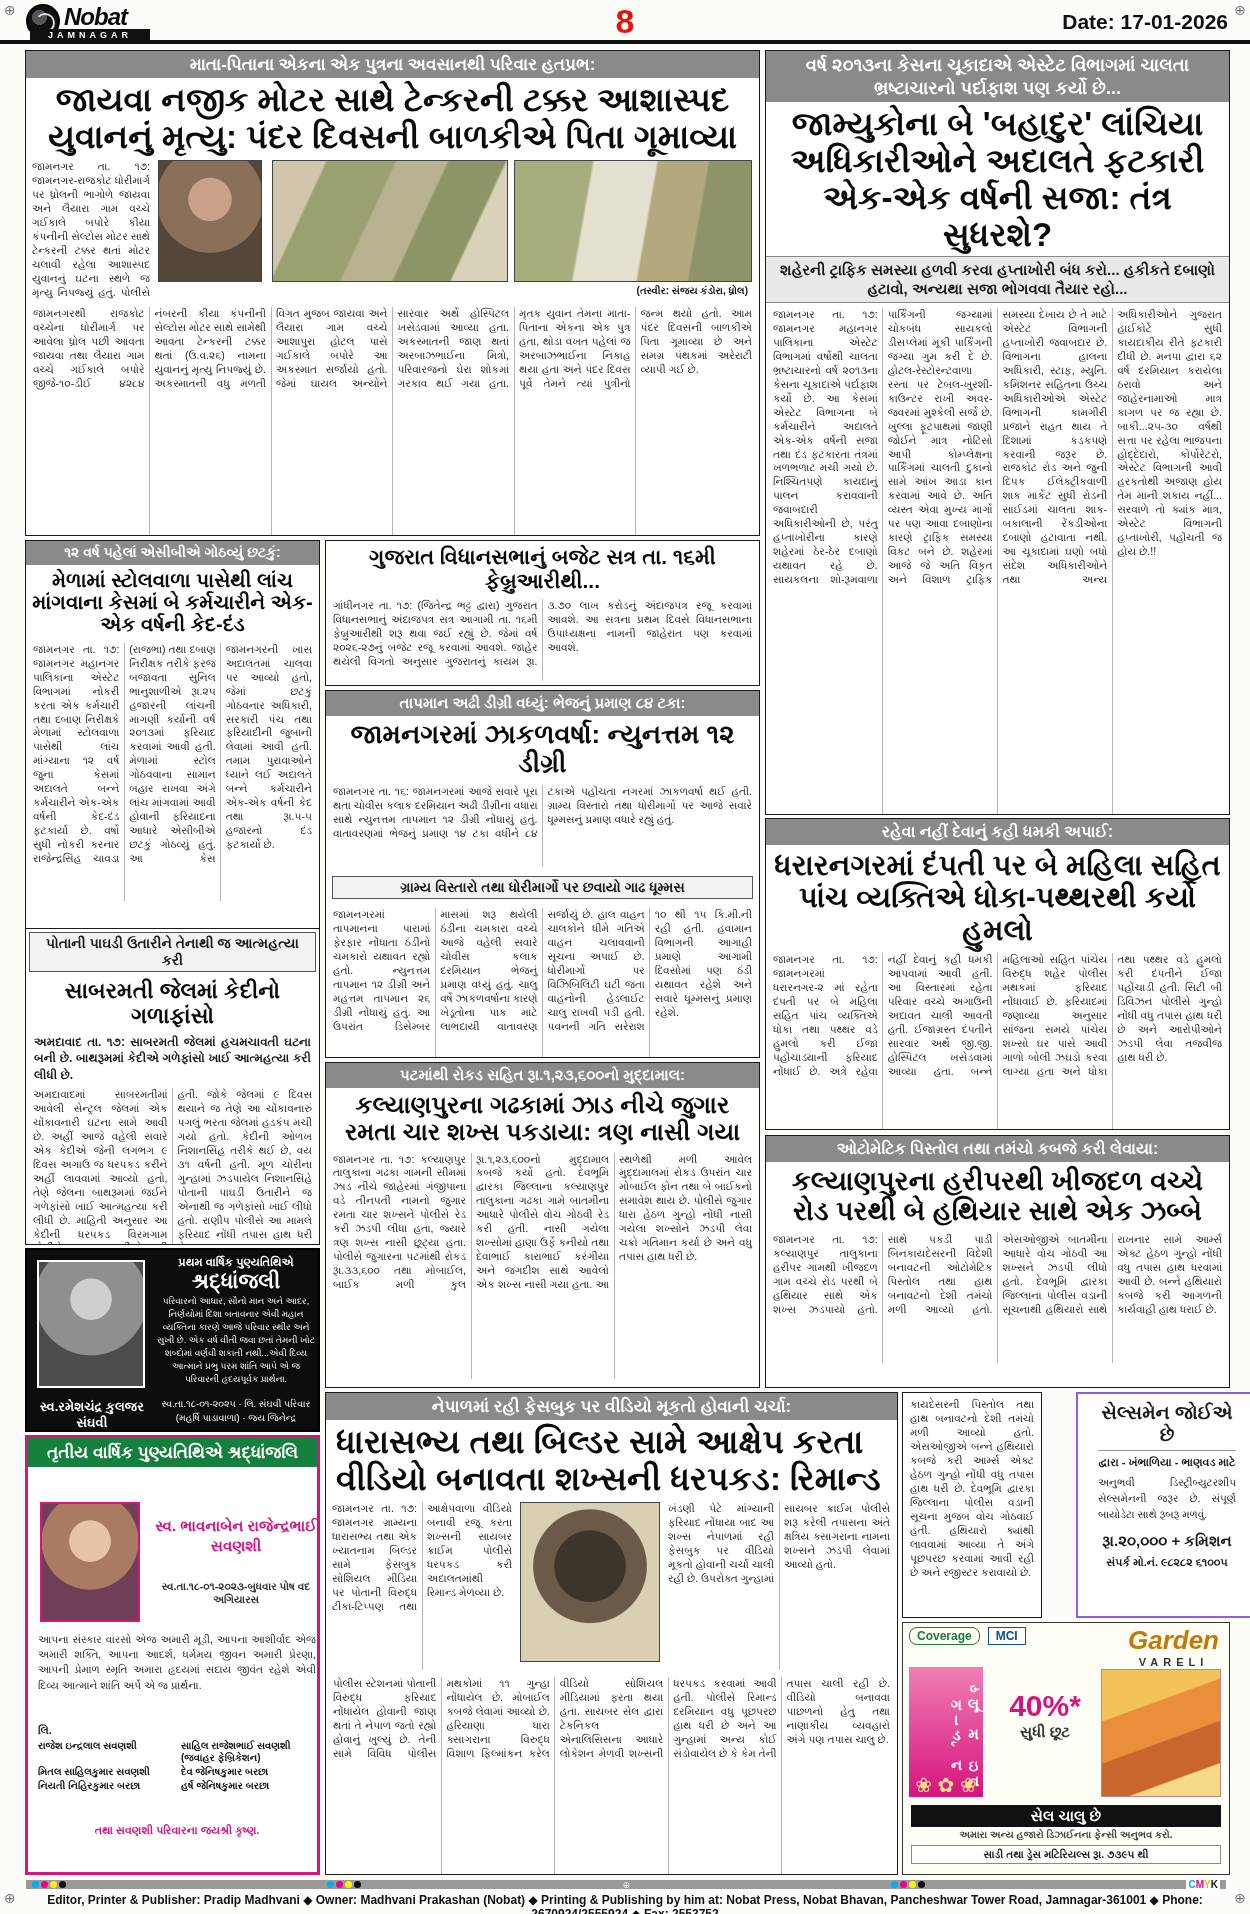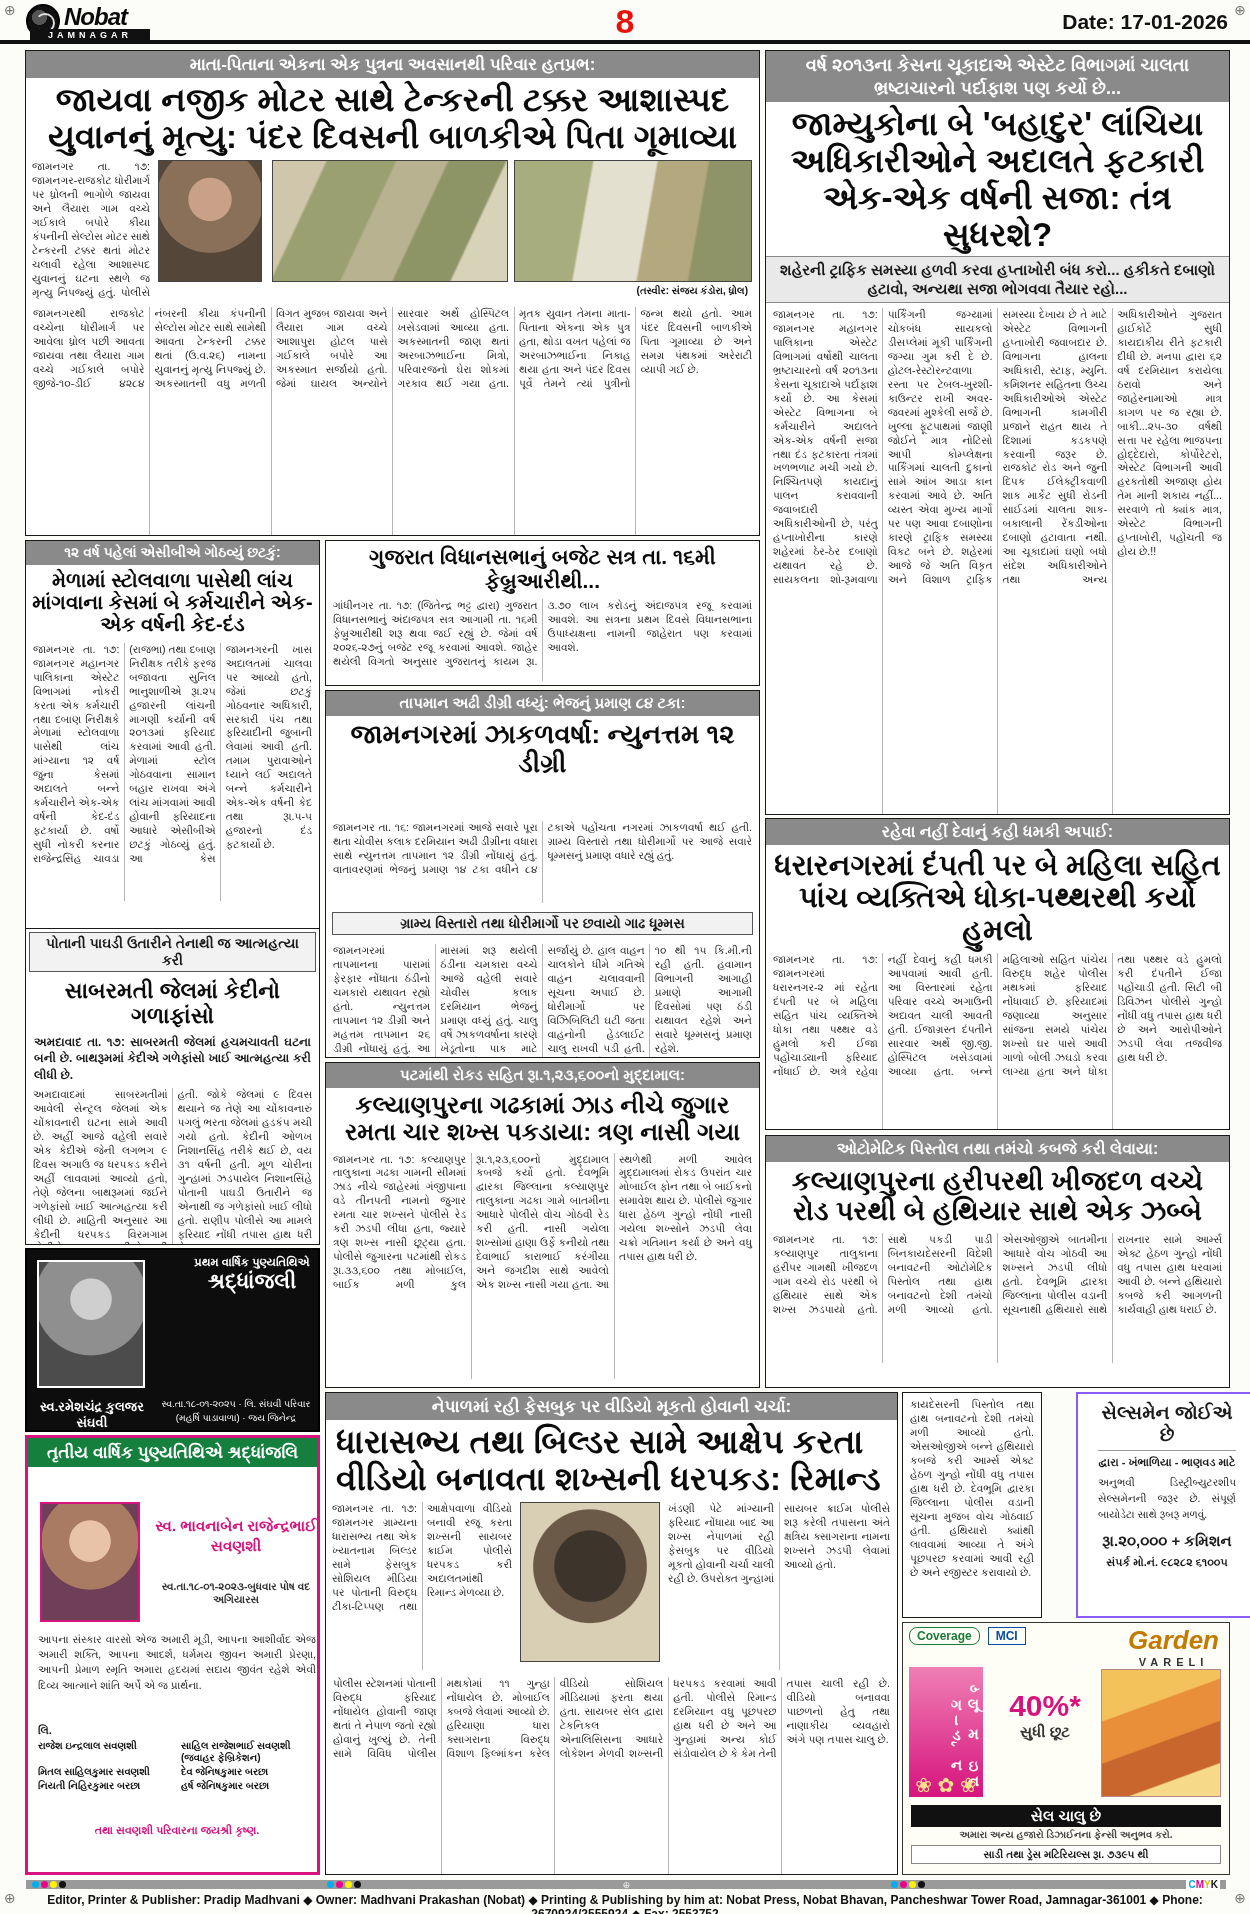--- a/index.html
+++ b/index.html
@@ -34,21 +34,21 @@
   .ph-portrait { background:radial-gradient(circle at 50% 32%, #c9a189 0 22%, #8a6f59 23% 55%, #544638 56%); }
   .ph-accident1 { background:linear-gradient(115deg,#cfc6ab 0 18%, #9aa070 19% 42%, #b9b290 43% 60%, #8d9466 61% 80%, #d8d2b8 81%); }
   .ph-accident2 { background:linear-gradient(100deg,#a8ad7e 0 30%, #e4e0cf 31% 55%, #b3a87e 56% 75%, #8e9368 76%); }
   .ph-mugshot { background:radial-gradient(circle at 50% 40%, #3d342b 0 30%, #6b5a47 31% 48%, #d9cfb4 49%); }
 
   
   .obit1 { position:absolute; background:#0d0d0d; color:#fff; border:2px solid #000; }
   .obit1 .oph { position:absolute; left:10px; top:10px; width:108px; height:128px; border:2px solid #fff;
       background:radial-gradient(circle at 50% 30%, #cfcfcf 0 20%, #8f8f8f 21% 55%, #4c4c4c 56%); }
   .obit1 .oname { position:absolute; left:6px; top:142px; width:118px; text-align:center; font-weight:bold; font-size:13px; color:#fff; line-height:1.2;margin-top:7px; }
-  .obit1 .oright { position:absolute; left:146px; top:6px; width:158px; }
+  .obit1 .oright { position:absolute; left:130px; top:6px; width:158px; }
   .obit1 .ohead1 { font-size:11.5px; font-weight:bold; text-align:center; }
   .obit1 .ohead2 { font-size:21px; font-weight:bold; text-align:center; line-height:1.1; margin-bottom:3px; }
   .obit1 .obody { font-size:9px; line-height:1.45; text-align:center; }
   .obit1 .ofoot { position:absolute; left:130px; bottom:6px; width:158px; font-size:9.5px; text-align:center; line-height:1.4; }
 
   
   .obit2 { position:absolute; background:#fff; border:3px solid #d6137e; }
   .obit2 .ohdr { background:#15803d; color:#fff; text-align:center; font-weight:bold; font-size:17px; line-height:1.25; padding:4px; }
   .obit2 .oph { position:absolute; left:12px; top:64px; width:100px; height:120px; border:2px solid #d6137e;
       background:radial-gradient(circle at 50% 32%, #e8c3a8 0 22%, #a87b62 23% 52%, #6e3f57 53%); }
@@ -143,21 +143,21 @@
   </div>
 
   <div class="art" style="left:325px;top:540px;width:435px;height:146px;">
     <div class="headline" style="font-size:21px;">ગુજરાત વિધાનસભાનું બજેટ સત્ર તા. ૧૬મી ફેબ્રુઆરીથી...</div>
     <div class="bodytxt" style="column-count:2;height:92px;">ગાંધીનગર તા. ૧૭: (જિતેન્દ્ર ભટ્ટ દ્વારા) ગુજરાત વિધાનસભાનું અંદાજપત્ર સત્ર આગામી તા. ૧૬મી ફેબ્રુઆરીથી શરૂ થવા જઈ રહ્યું છે. જેમાં વર્ષ ૨૦૨૬-૨૭નું બજેટ રજૂ કરવામાં આવશે. જાહેર થયેલી વિગતો અનુસાર ગુજરાતનું કાયમ રૂા. ૩.૭૦ લાખ કરોડનું અંદાજપત્ર રજૂ કરવામાં આવશે. આ સત્રના પ્રથમ દિવસે વિધાનસભાના ઉપાધ્યક્ષના નામની જાહેરાત પણ કરવામાં આવશે.</div>
   </div>
 
   <div class="art" style="left:325px;top:690px;width:435px;height:368px;">
     <div class="kicker" style="font-size:15px;">તાપમાન અઢી ડીગ્રી વધ્યું: ભેજનું પ્રમાણ ૮૪ ટકા:</div>
     <div class="headline" style="font-size:26px;">જામનગરમાં ઝાકળવર્ષા: ન્યુનત્તમ ૧૨ ડીગ્રી</div>
-    <div class="bodytxt" style="column-count:2;height:92px;margin-top:36px;">જામનગર તા. ૧૬: જામનગરમાં આજે સવારે પૂરા થતા ચોવીસ કલાક દરમિયાન અઢી ડીગ્રીના વધારા સાથે ન્યુનત્તમ તાપમાન ૧૨ ડીગ્રી નોંધાયું હતું. વાતાવરણમાં ભેજનું પ્રમાણ ૧૪ ટકા વધીને ૮૪ ટકાએ પહોંચતા નગરમાં ઝાકળવર્ષા થઈ હતી. ગ્રામ્ય વિસ્તારો તથા ધોરીમાર્ગો પર આજે સવારે ધૂમ્મસનું પ્રમાણ વધારે રહ્યું હતું.</div>
+    <div class="bodytxt" style="column-count:2;height:92px;">જામનગર તા. ૧૬: જામનગરમાં આજે સવારે પૂરા થતા ચોવીસ કલાક દરમિયાન અઢી ડીગ્રીના વધારા સાથે ન્યુનત્તમ તાપમાન ૧૨ ડીગ્રી નોંધાયું હતું. વાતાવરણમાં ભેજનું પ્રમાણ ૧૪ ટકા વધીને ૮૪ ટકાએ પહોંચતા નગરમાં ઝાકળવર્ષા થઈ હતી. ગ્રામ્ય વિસ્તારો તથા ધોરીમાર્ગો પર આજે સવારે ધૂમ્મસનું પ્રમાણ વધારે રહ્યું હતું.</div>
     <div class="subhead2">ગ્રામ્ય વિસ્તારો તથા ધોરીમાર્ગો પર છવાયો ગાઢ ધૂમ્મસ</div>
     <div class="bodytxt" style="column-count:4;height:176px;">જામનગરમાં તાપમાનના પારામાં ફેરફાર નોંધાતા ઠંડીનો ચમકારો યથાવત રહ્યો હતો. ન્યુનત્તમ તાપમાન ૧૨ ડીગ્રી અને મહત્તમ તાપમાન ૨૬ ડીગ્રી નોંધાયું હતું. આ ઉપરાંત ડિસેમ્બર માસમાં શરૂ થયેલી ઠંડીના ચમકારા વચ્ચે આજે વહેલી સવારે ચોવીસ કલાક દરમિયાન ભેજનું પ્રમાણ વધ્યું હતું. ચાલુ વર્ષે ઝાકળવર્ષાના કારણે ખેડૂતોના પાક માટે લાભદાયી વાતાવરણ સર્જાયું છે. હાલ વાહન ચાલકોને ધીમે ગતિએ વાહન ચલાવવાની સૂચના અપાઈ છે. ધોરીમાર્ગો પર વિઝિબિલિટી ઘટી જતા વાહનોની હેડલાઈટ ચાલુ રાખવી પડી હતી. પવનની ગતિ સરેરાશ ૧૦ થી ૧૫ કિ.મી.ની રહી હતી. હવામાન વિભાગની આગાહી પ્રમાણે આગામી દિવસોમાં પણ ઠંડી યથાવત રહેશે અને સવારે ધૂમ્મસનું પ્રમાણ રહેશે.</div>
   </div>
 
   <div class="art" style="left:25px;top:928px;width:295px;height:317px;">
     <div class="subhead2" style="margin:3px;">પોતાની પાઘડી ઉતારીને તેનાથી જ આત્મહત્યા કરી</div>
     <div class="headline" style="font-size:22px;">સાબરમતી જેલમાં કેદીનો ગળાફાંસો</div>
     <div class="intro">અમદાવાદ તા. ૧૭: સાબરમતી જેલમાં હચમચાવતી ઘટના બની છે. બાથરૂમમાં કેદીએ ગળેફાંસો ખાઈ આત્મહત્યા કરી લીધી છે.</div>
     <div class="bodytxt" style="column-count:2;height:198px;">અમદાવાદમાં સાબરમતીમાં આવેલી સેન્ટ્રલ જેલમાં એક ચોંકાવનારી ઘટના સામે આવી છે. અહીં આજે વહેલી સવારે એક કેદીએ જેની લગભગ ૯ દિવસ અગાઉ જ ધરપકડ કરીને અહીં લાવવામાં આવ્યો હતો, તેણે જેલના બાથરૂમમાં જઈને ગળેફાંસો ખાઈ આત્મહત્યા કરી લીધી છે. માહિતી અનુસાર આ કેદીની ધરપકડ વિરમગામ પોલીસે ૮-જાન્યુઆરીએ કરી હતી. જોકે જેલમાં ૯ દિવસ થયાને જ તેણે આ ચોંકાવનારું પગલું ભરતા જેલમાં હડકંપ મચી ગયો હતો. કેદીની ઓળખ નિશાનસિંહ તરીકે થઈ છે, વય ૩૧ વર્ષની હતી. મૂળ ચોરીના ગુન્હામાં ઝડપાયેલ નિશાનસિંહે પોતાની પાઘડી ઉતારીને જ એનાથી જ ગળેફાંસો ખાઈ લીધો હતો. રાણીપ પોલીસે આ મામલે ફરિયાદ નોંધી તપાસ હાથ ધરી છે.</div>
   </div>
@@ -223,20 +223,21 @@
     <div class="note">અમારા અન્ય હજારો ડિઝાઈનના ફેન્સી અનુભવ કરો.</div>
     <div class="price">સાડી તથા ડ્રેસ મટિરિયલ્સ રૂા. ૭૩૯૫ થી</div>
   </div>
 
   <div class="obit1" style="left:25px;top:1248px;width:295px;height:184px;">
     <div class="oph"></div>
     <div class="oname">સ્વ.રમેશચંદ્ર કુલજર સંઘવી</div>
     <div class="oright">
       <div class="ohead1">પ્રથમ વાર્ષિક પુણ્યતિથિએ</div>
       <div class="ohead2">શ્રદ્ધાંજલી</div>
+      <div class="obody">પરિવારનો આધાર, સૌનો માન અને આદર, નિર્ણયોમાં દિશા બતાવનાર એવી મહાન વ્યક્તિના કારણે આજે પરિવાર સ્થીર અને સુખી છે. એક વર્ષ વીતી જવા છતાં તેમની ખોટ શબ્દોમાં વર્ણવી શકાતી નથી...એવી દિવ્ય આત્માને પ્રભુ પરમ શાંતિ આપે એ જ પરિવારની હૃદયપૂર્વક પ્રાર્થના.</div>
     </div>
     <div class="ofoot">
       <span>સ્વ.તા.૧૮-૦૧-૨૦૨૫</span> ·
       <span>લિ. સંઘવી પરિવાર (મહર્ષિ પાડાવાળા)</span> ·
       <span>જય જિનેન્દ્ર</span>
     </div>
   </div>
 
   <div class="obit2" style="left:25px;top:1435px;width:295px;height:440px;">
     <div class="ohdr">તૃતીય વાર્ષિક પુણ્યતિથિએ શ્રદ્ધાંજલિ</div>

